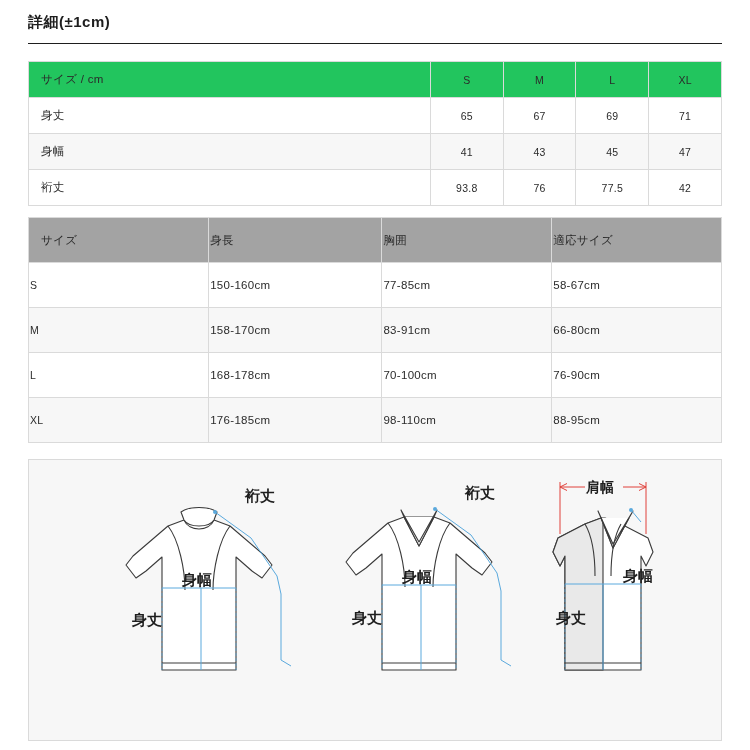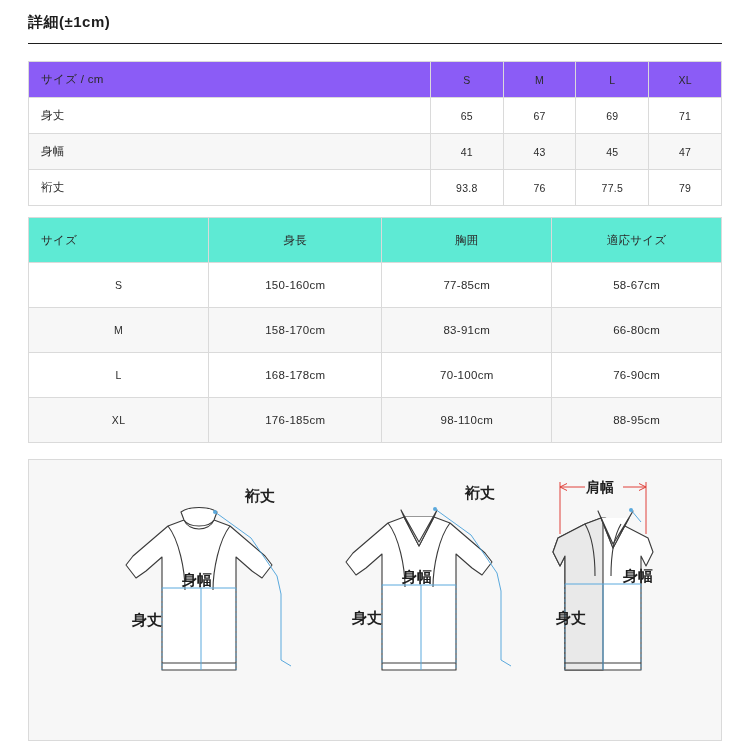--- a/index.html
+++ b/index.html
@@ -42,21 +42,21 @@
   .t1 td {
     border: 1px solid #dadada;
     height: 36px;
     font-size: 11.5px;
     color: #2b2b2b;
     padding: 0 12px;
     letter-spacing: 0.3px;
   }
   .t1 td.label { text-align: left; }
   .t1 td.val { text-align: center; padding: 0; font-size: 10.5px; }
-  .t1 .row-head td { background: #8b5cf6; margin-left: 48px; }
+  .t1 .row-head td { background: #22c55e; margin-left: 48px; }
   .t1 .row-alt td { background: #f7f7f7; }
   .t1 .row-white td { background: #ffffff; }
   .note {
     font-size: 11.5px;
     margin: 8px 28px 0 28px;
     color: #2b2b2b;
     font-weight: bold;
     letter-spacing: 0.2px;
   }
   .subheading {
@@ -65,26 +65,25 @@
     margin: 16px 28px 0 28px;
     color: #1e1e1e;
     letter-spacing: 0.3px;
   }
   
   .t2-wrap { margin: 11px 28px 0 28px; }
   .t2 td {
     border: 1px solid #dadada;
     height: 45px;
     font-size: 11.5px;
-    text-align: center;
     color: #2b2b2b;
     letter-spacing: 0.3px;
   }
   .t2 td.first { text-align: left; padding-left: 12px; }
-  .t2 .r-head td { background: #5eead4; }
+  .t2 .r-head td { background: #a3a3a3; }
   .t2 .r-a td { background: #ffffff; }
   .t2 .r-b td { background: #f7f7f7; }
   .t2 td.sizecell { font-size: 10.5px; }
   
   .panel {
     margin: 16px 28px 0 28px;
     border: 1px solid #dadada;
     background: #f7f7f7;
     height: 282px;
     position: relative;
@@ -128,21 +127,21 @@
           <td class="val">41</td>
           <td class="val">43</td>
           <td class="val">45</td>
           <td class="val">47</td>
         </tr>
         <tr class="row-white">
           <td class="label">裄丈</td>
           <td class="val">93.8</td>
           <td class="val">76</td>
           <td class="val">77.5</td>
-          <td class="val">79</td>
+          <td class="val">42</td>
         </tr>
       </tbody>
     </table>
   </div>
 
 
 
   <div class="t2-wrap">
     <table class="t2">
       <colgroup>

